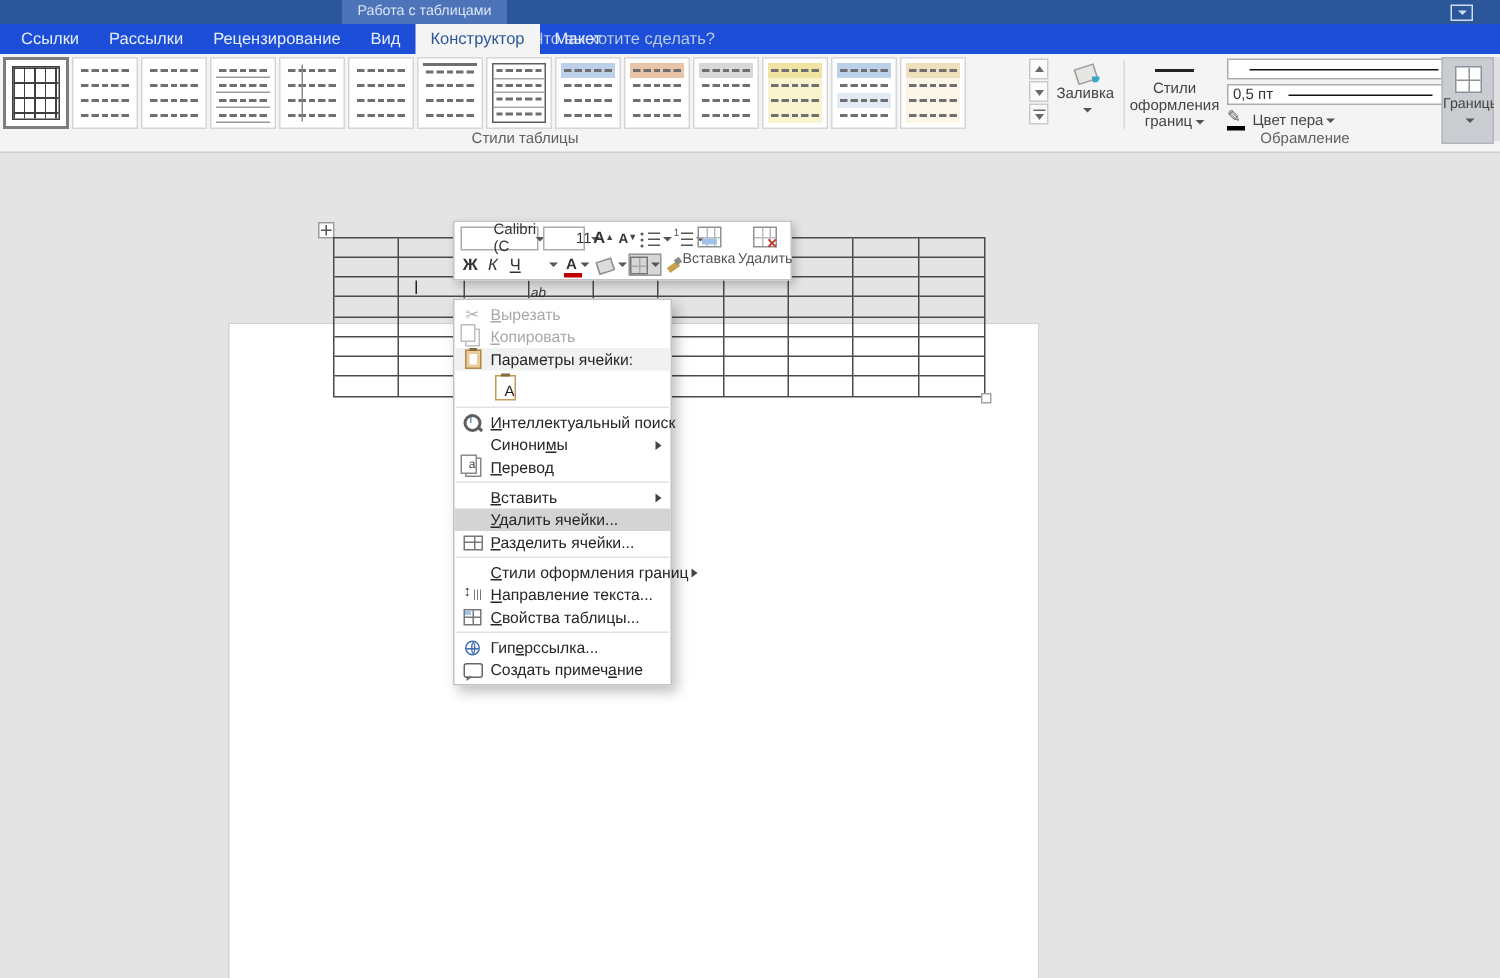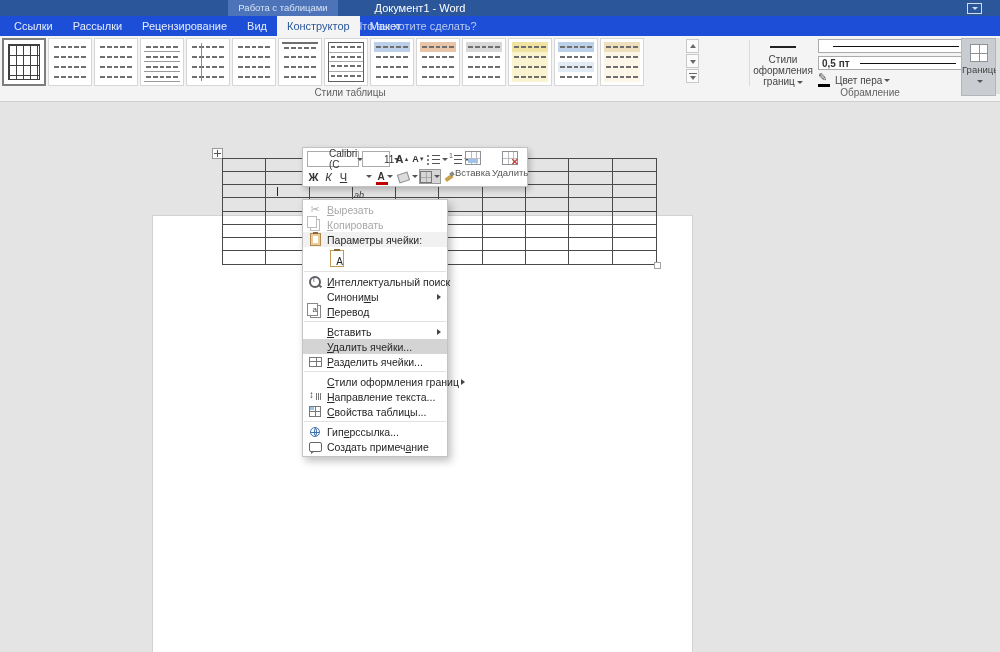--- a/index.html
+++ b/index.html
@@ -70,21 +70,21 @@
 
   .rbtn{position:absolute;top:2px;height:56px;text-align:center;font-size:10px;color:#444;}
   .bucket{width:18px;height:13px;margin:4px auto 2px;position:relative;}
   .bucket .body{position:absolute;left:2px;top:2px;width:12px;height:9px;background:#e8e6e3;
     border:1px solid #9a9a9a;transform:rotate(-18deg);}
   .bucket .spill{position:absolute;right:0;bottom:0;width:5px;height:4px;background:#3aa6c9;border-radius:0 0 3px 2px;}
   .dropdn{display:inline-block;margin-left:2px;vertical-align:middle;border-left:3px solid transparent;
     border-right:3px solid transparent;border-top:3px solid #555;}
   .lineicon{width:26px;height:2px;background:#222;margin:8px auto 6px;}
   .combo{position:absolute;box-sizing:border-box;border:1px solid #ababab;background:#fff;
-    display:flex;align-items:center;font-size:10px;color:#333;font-weight:bold;}
+    display:flex;align-items:center;font-size:10px;color:#333;}
   .combo .line{height:1px;background:#111;flex:0 0 auto;}
   .combo .car{margin-left:auto;margin-right:4px;border-left:3px solid transparent;border-right:3px solid transparent;border-top:4px solid #555;}
   .pen{display:inline-block;width:13px;height:13px;position:relative;margin-right:4px;}
   .pen::before{content:"\270E";font-size:11px;color:#555;position:absolute;left:0;top:-3px;}
   .pen::after{content:"";position:absolute;left:0;bottom:0;width:12px;height:3px;background:#000;}
   .borders-big{background:#c9cdd2;border:1px solid #b2b6bb;}
   .bgrid{width:18px;height:18px;margin:5px auto 2px;box-sizing:border-box;border:1px solid #8e9196;
     background-image:linear-gradient(#8e9196,#8e9196),linear-gradient(90deg,#8e9196,#8e9196);
     background-size:100% 1px,1px 100%;background-position:0 8px,8px 0;background-repeat:no-repeat;background-color:#fff;}
   .sliver{position:absolute;left:996px;top:2px;width:4px;height:56px;background:#e0e0e0;}
@@ -195,21 +195,20 @@
   .ic-comment::after{content:"";position:absolute;left:1px;bottom:-3px;border-top:3px solid #666;border-right:4px solid transparent;}
 </style>
 </head>
 <body>
 
 <div class="screen">
 
   <div class="titlebar"></div>
   <div class="ctx-bg"></div>
   <div class="ctx-label">Работа с таблицами</div>
-  <div class="doc-title">Документ1 - Word</div>
   <div class="ribbon-opts"></div>
 
   <div class="tabrow">
     <div class="tabs">
         <div class="tab">Ссылки</div>
         <div class="tab">Рассылки</div>
         <div class="tab">Рецензирование</div>
         <div class="tab">Вид</div>
         <div class="tab active">Конструктор</div>
         <div class="tab">Макет</div>
@@ -652,20 +651,28 @@
       <div class="gbtn">
           <span class="tri-dn"></span>
         </div>
       <div class="gbtn">
           <span class="bar"></span>
           <span class="tri-dn"></span>
         </div>
     </div>
     <div class="grouplabel" style="left:300px;width:100px;">Стили таблицы</div>
 
+    <div class="rbtn" style="left:700px;width:47px;">
+      <div class="bucket">
+          <span class="body"></span>
+          <span class="spill"></span>
+        </div>
+      <div><span>Заливка</span></div>
+      <div><span class="dropdn"></span></div>
+    </div>
     <div class="gsep" style="left:749px;"></div>
 
     <div class="rbtn" style="left:752px;width:62px;">
       <div class="lineicon"></div>
       <div style="line-height:11px;"><span>Стили оформления границ</span><span class="dropdn"></span></div>
     </div>
 
     <div class="combo" style="left:818px;top:3px;width:172px;height:14px;">
       <span class="line" style="width:126px;margin-left:14px;"></span>
       <span class="car"></span>

